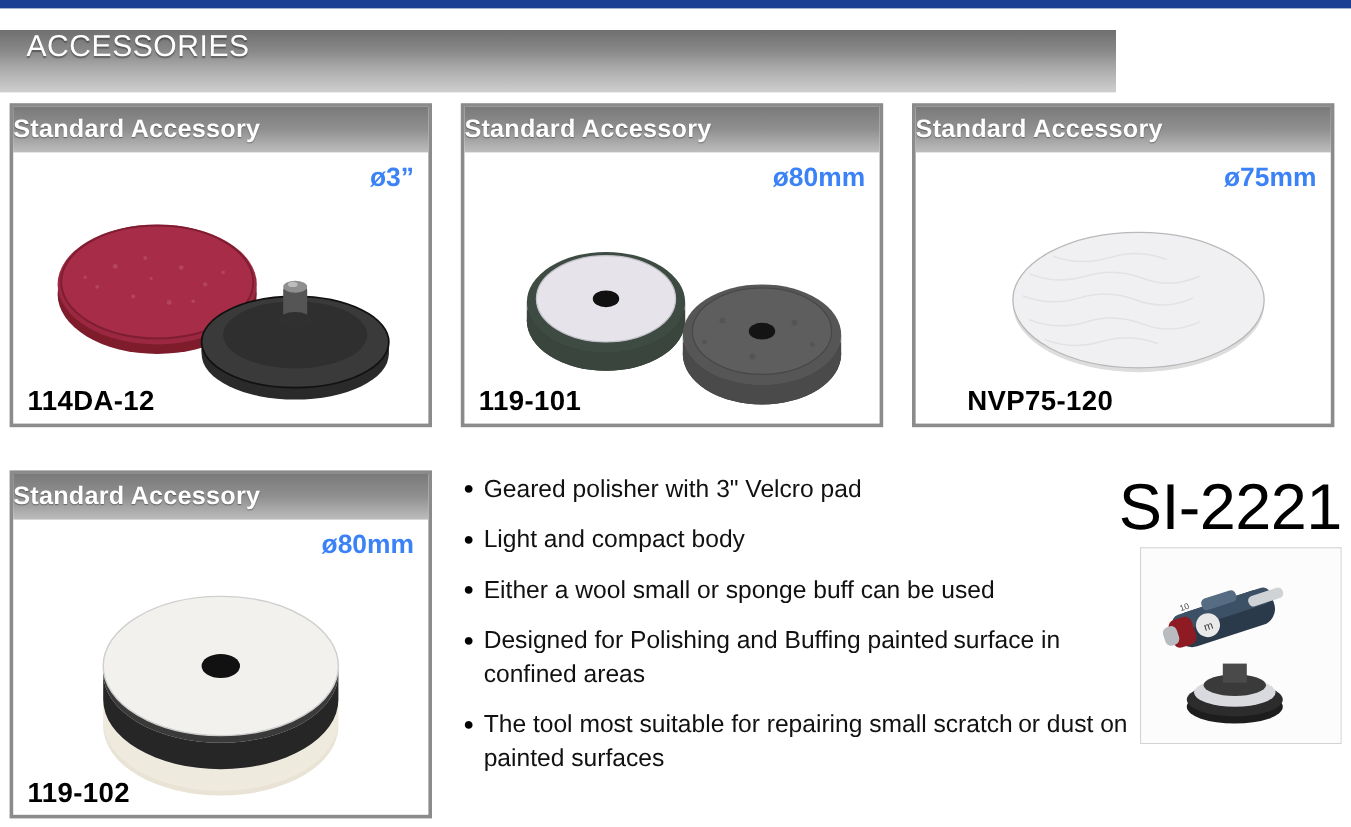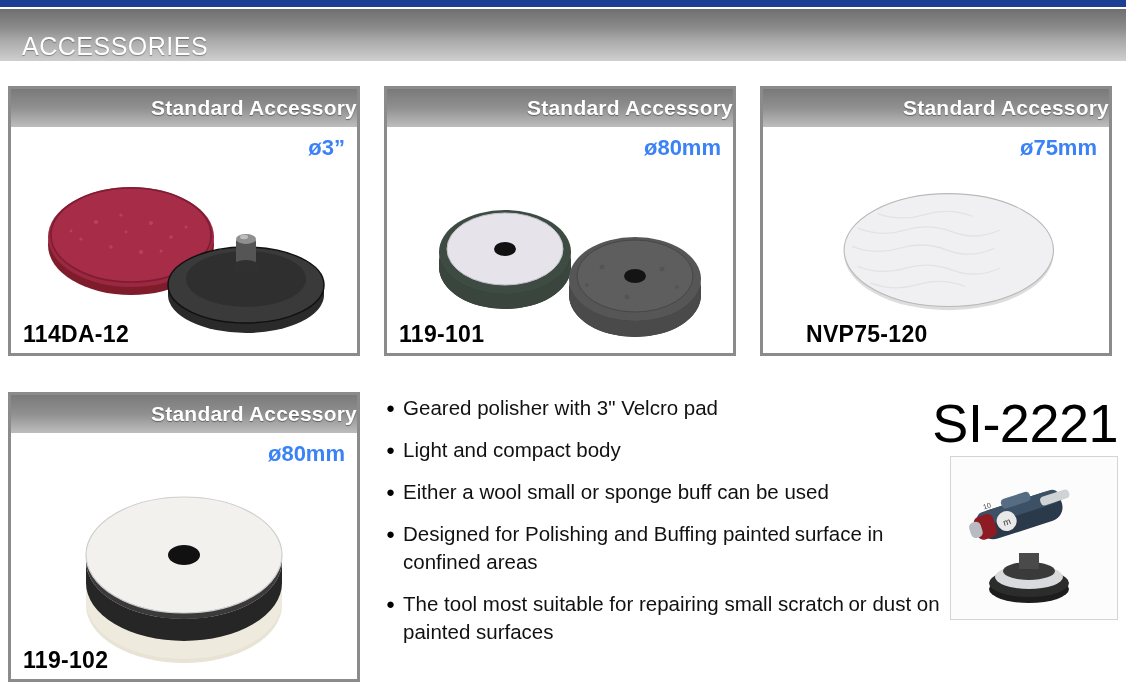--- a/index.html
+++ b/index.html
@@ -16,44 +16,44 @@
     background: #ffffff;
   }
 
   
   .topline {
     position: absolute; left: 0; top: 0;
     width: 1126px; height: 7px;
     background: #1c3f94;
   }
   .header-bar {
-    position: absolute; left: 0; top: 9px;
-    width: 1126px; height: 52px;
+    position: absolute; left: 0; top: 25px;
+    width: 930px; height: 52px;
     background: linear-gradient(to bottom, #6f6f6f 0%, #8a8a8a 35%, #a9a9a9 60%, #cfcfcf 100%);
-    display: flex; align-items: flex-end;
+    display: flex; align-items: flex-start;
   }
   .header-title {
     color: #ffffff;
     font-size: 25px;
     letter-spacing: 0.5px;
     padding-left: 22px;
     font-weight: normal;
     text-shadow: 0 1px 1px rgba(0,0,0,0.35);
   }
 
   
   .card {
     position: absolute;
     border: 3px solid #8b8b8b;
     background: #ffffff;
   }
   .card-head {
     height: 38px;
     background: linear-gradient(to bottom, #7a7a7a 0%, #909090 50%, #bdbdbd 100%);
-    display: flex; align-items: center; justify-content: flex-end;
+    display: flex; align-items: center; justify-content: flex-start;
   }
   .card-head-text {
     color: #ffffff;
     font-size: 21px;
     font-weight: bold;
     letter-spacing: 0.2px;
     text-shadow: 0 1px 1px rgba(0,0,0,0.4);
   }
   .card-body { position: relative; }
   .card-dim {

